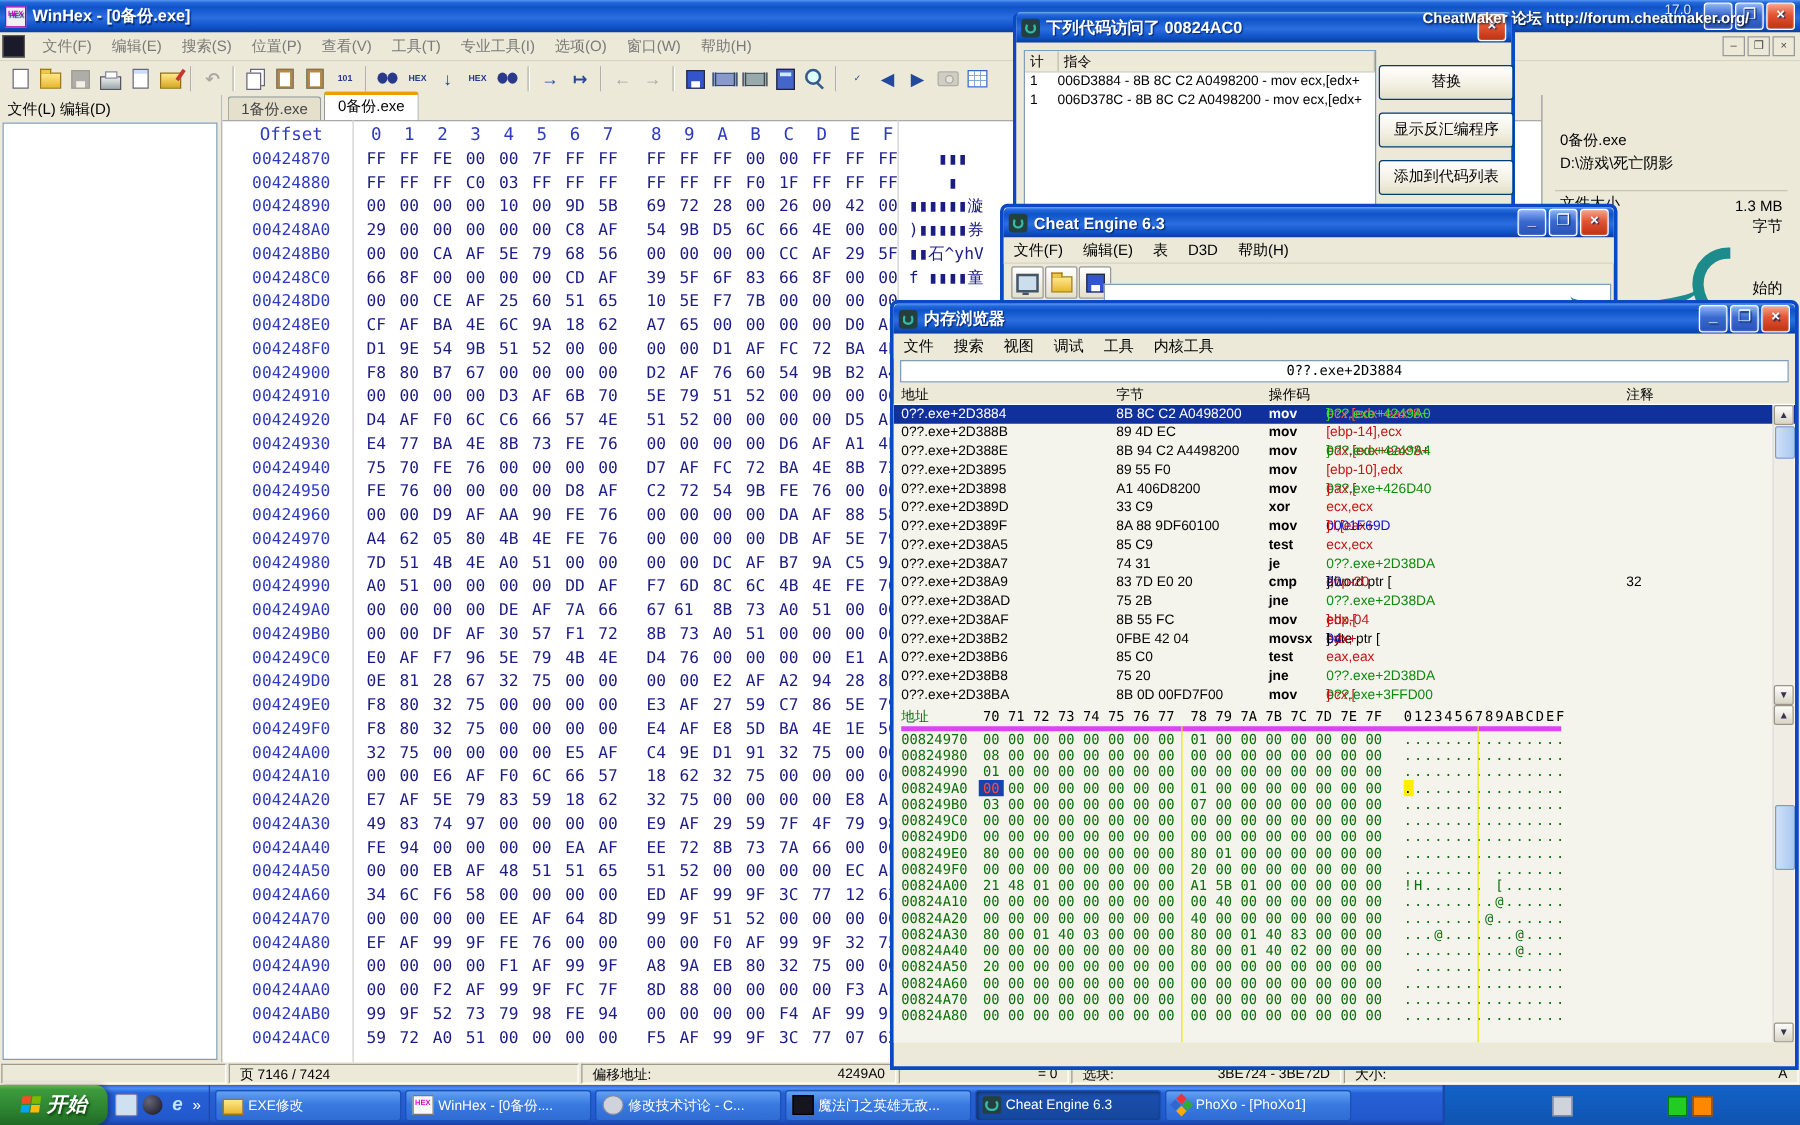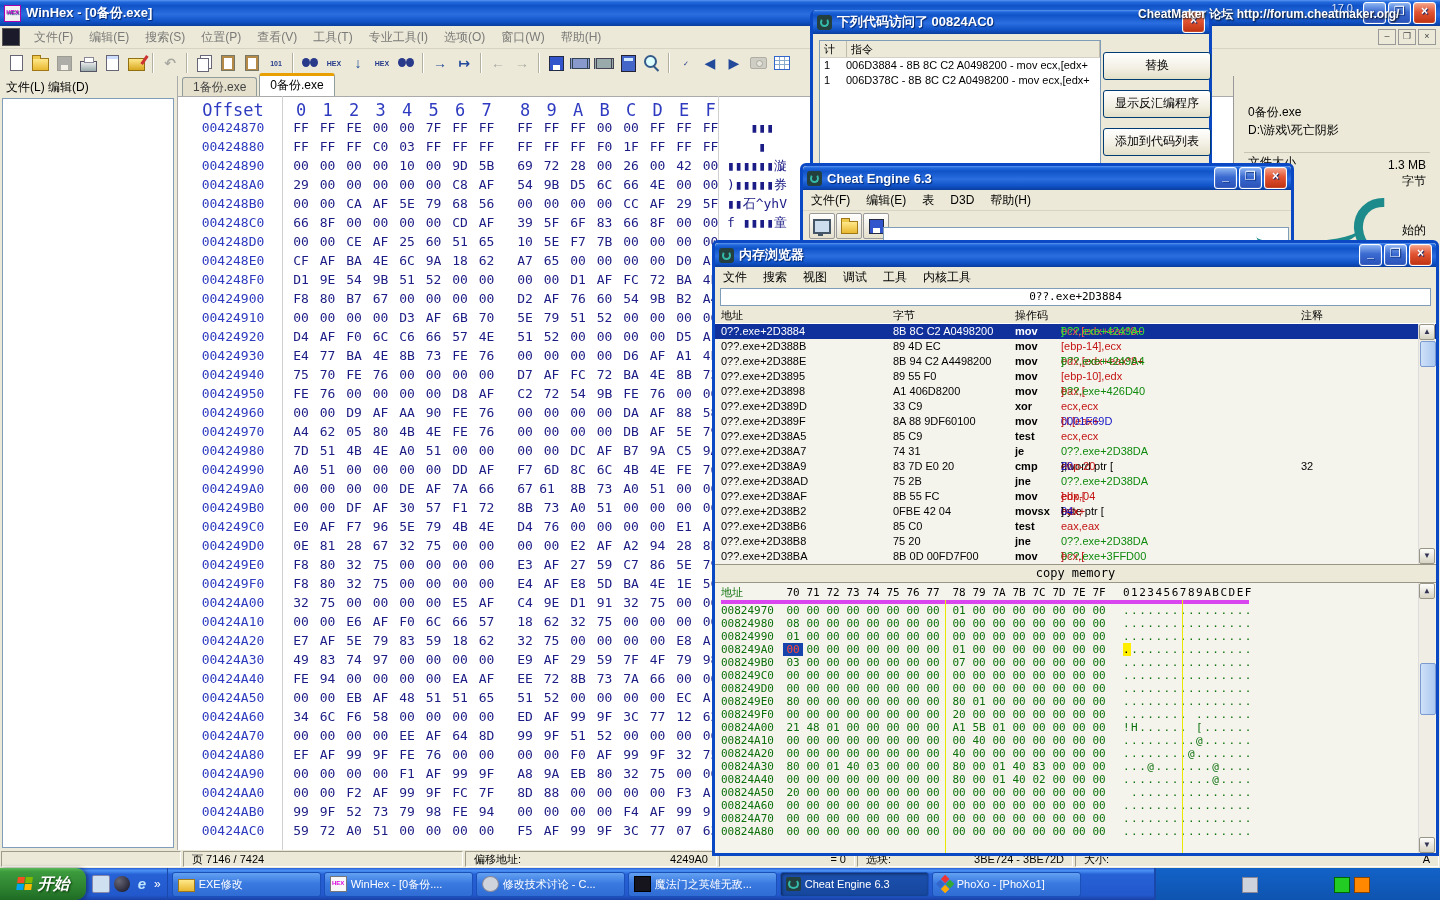--- a/index.html
+++ b/index.html
@@ -65,21 +65,21 @@
   .sh-pc::after{content:"";position:absolute;left:3px;bottom:-4px;width:5px;height:2px;background:#456;}
   
   #wh-left{left:0;top:76px;width:178px;height:774px;background:#ece9d8;border-right:1px solid #aaa;}
   #wh-left-head{height:20px;font-size:12px;padding:3px 6px;color:#000;}
   #wh-left-body{position:absolute;left:2px;top:22px;right:3px;bottom:2px;background:#fff;border:1px solid #7f9db9;}
   
   #wh-main{left:178px;top:76px;width:1055px;height:774px;background:#fff;}
   #wh-tabs{height:20px;background:#ece9d8;display:flex;align-items:flex-end;padding-left:4px;border-bottom:1px solid #aaa;}
   .tab{font-size:12px;padding:1px 10px;background:#e4e0cc;border:1px solid #919b9c;border-bottom:0;border-radius:3px 3px 0 0;margin-right:2px;color:#444;height:16px;}
   .tab.active{background:#fff;border-top:3px solid #e8a000;color:#000;height:18px;font-weight:normal;}
-  #wh-hexhead{position:relative;height:22px;font-size:17px;color:#2e3bc0;}
+  #wh-hexhead{position:relative;height:22px;font-size:14px;color:#2e3bc0;}
   #wh-rows{position:absolute;left:0;top:42px;right:0;bottom:0;overflow:hidden;}
   .whrow{position:relative;height:19px;line-height:19px;font-size:13px;}
   .whoff{position:absolute;left:10px;width:90px;text-align:center;color:#2e3bc0;}
   .whb{position:absolute;width:26px;text-align:center;color:#1c1c86;}
   .whh{position:absolute;width:26px;text-align:center;}
   .whasc{position:absolute;left:549px;color:#1c1c86;white-space:pre;}
   .vline{position:absolute;top:20px;bottom:0;width:1px;background:#d0d0d0;}
   
   #wh-info{left:1233px;top:76px;width:207px;height:774px;background:#ece9d8;border-left:1px solid #999;font-size:12px;color:#000;}
   .ipitem{position:absolute;left:14px;right:14px;}
@@ -1336,21 +1336,20 @@
             <span class="c-g">0??.exe+3FFD00</span>
             <span class="c-r">]</span>
           </span>
         </div>
         <div class="sbar" style="top:0;bottom:0;">
         <div class="sbtn" style="top:0;">▲</div>
         <div class="sthumb" style="top:17px;height:24px;"></div>
         <div class="sbtn" style="bottom:0;">▼</div>
       </div>
       </div>
-    <div id="mb-copybar" class="mono">copy memory</div>
     <div id="mb-dump" class="mono">
       <div id="mb-dump-head"><span class="daddr">地址</span><span class="dbyte">70</span><span class="dbyte">71</span><span class="dbyte">72</span><span class="dbyte">73</span><span class="dbyte">74</span><span class="dbyte">75</span><span class="dbyte">76</span><span class="dbyte dgap">77</span><span class="dbyte">78</span><span class="dbyte">79</span><span class="dbyte">7A</span><span class="dbyte">7B</span><span class="dbyte">7C</span><span class="dbyte">7D</span><span class="dbyte">7E</span><span class="dbyte">7F</span><span class="dascii">0123456789ABCDEF</span></div>
       <div id="mb-dump-rows">
           <div class="drow"><span class="daddr">00824970</span><span class="dbyte">00</span><span class="dbyte">00</span><span class="dbyte">00</span><span class="dbyte">00</span><span class="dbyte">00</span><span class="dbyte">00</span><span class="dbyte">00</span><span class="dbyte dgap">00</span><span class="dbyte">01</span><span class="dbyte">00</span><span class="dbyte">00</span><span class="dbyte">00</span><span class="dbyte">00</span><span class="dbyte">00</span><span class="dbyte">00</span><span class="dbyte">00</span><span class="dascii">................</span></div>
           <div class="drow"><span class="daddr">00824980</span><span class="dbyte">08</span><span class="dbyte">00</span><span class="dbyte">00</span><span class="dbyte">00</span><span class="dbyte">00</span><span class="dbyte">00</span><span class="dbyte">00</span><span class="dbyte dgap">00</span><span class="dbyte">00</span><span class="dbyte">00</span><span class="dbyte">00</span><span class="dbyte">00</span><span class="dbyte">00</span><span class="dbyte">00</span><span class="dbyte">00</span><span class="dbyte">00</span><span class="dascii">................</span></div>
           <div class="drow"><span class="daddr">00824990</span><span class="dbyte">01</span><span class="dbyte">00</span><span class="dbyte">00</span><span class="dbyte">00</span><span class="dbyte">00</span><span class="dbyte">00</span><span class="dbyte">00</span><span class="dbyte dgap">00</span><span class="dbyte">00</span><span class="dbyte">00</span><span class="dbyte">00</span><span class="dbyte">00</span><span class="dbyte">00</span><span class="dbyte">00</span><span class="dbyte">00</span><span class="dbyte">00</span><span class="dascii">................</span></div>
           <div class="drow"><span class="daddr">008249A0</span><span class="dbyte dsel">00</span><span class="dbyte">00</span><span class="dbyte">00</span><span class="dbyte">00</span><span class="dbyte">00</span><span class="dbyte">00</span><span class="dbyte">00</span><span class="dbyte dgap">00</span><span class="dbyte">01</span><span class="dbyte">00</span><span class="dbyte">00</span><span class="dbyte">00</span><span class="dbyte">00</span><span class="dbyte">00</span><span class="dbyte">00</span><span class="dbyte">00</span><span class="dascii"><span class="dcur">.</span>...............</span></div>
           <div class="drow"><span class="daddr">008249B0</span><span class="dbyte">03</span><span class="dbyte">00</span><span class="dbyte">00</span><span class="dbyte">00</span><span class="dbyte">00</span><span class="dbyte">00</span><span class="dbyte">00</span><span class="dbyte dgap">00</span><span class="dbyte">07</span><span class="dbyte">00</span><span class="dbyte">00</span><span class="dbyte">00</span><span class="dbyte">00</span><span class="dbyte">00</span><span class="dbyte">00</span><span class="dbyte">00</span><span class="dascii">................</span></div>
           <div class="drow"><span class="daddr">008249C0</span><span class="dbyte">00</span><span class="dbyte">00</span><span class="dbyte">00</span><span class="dbyte">00</span><span class="dbyte">00</span><span class="dbyte">00</span><span class="dbyte">00</span><span class="dbyte dgap">00</span><span class="dbyte">00</span><span class="dbyte">00</span><span class="dbyte">00</span><span class="dbyte">00</span><span class="dbyte">00</span><span class="dbyte">00</span><span class="dbyte">00</span><span class="dbyte">00</span><span class="dascii">................</span></div>
           <div class="drow"><span class="daddr">008249D0</span><span class="dbyte">00</span><span class="dbyte">00</span><span class="dbyte">00</span><span class="dbyte">00</span><span class="dbyte">00</span><span class="dbyte">00</span><span class="dbyte">00</span><span class="dbyte dgap">00</span><span class="dbyte">00</span><span class="dbyte">00</span><span class="dbyte">00</span><span class="dbyte">00</span><span class="dbyte">00</span><span class="dbyte">00</span><span class="dbyte">00</span><span class="dbyte">00</span><span class="dascii">................</span></div>

